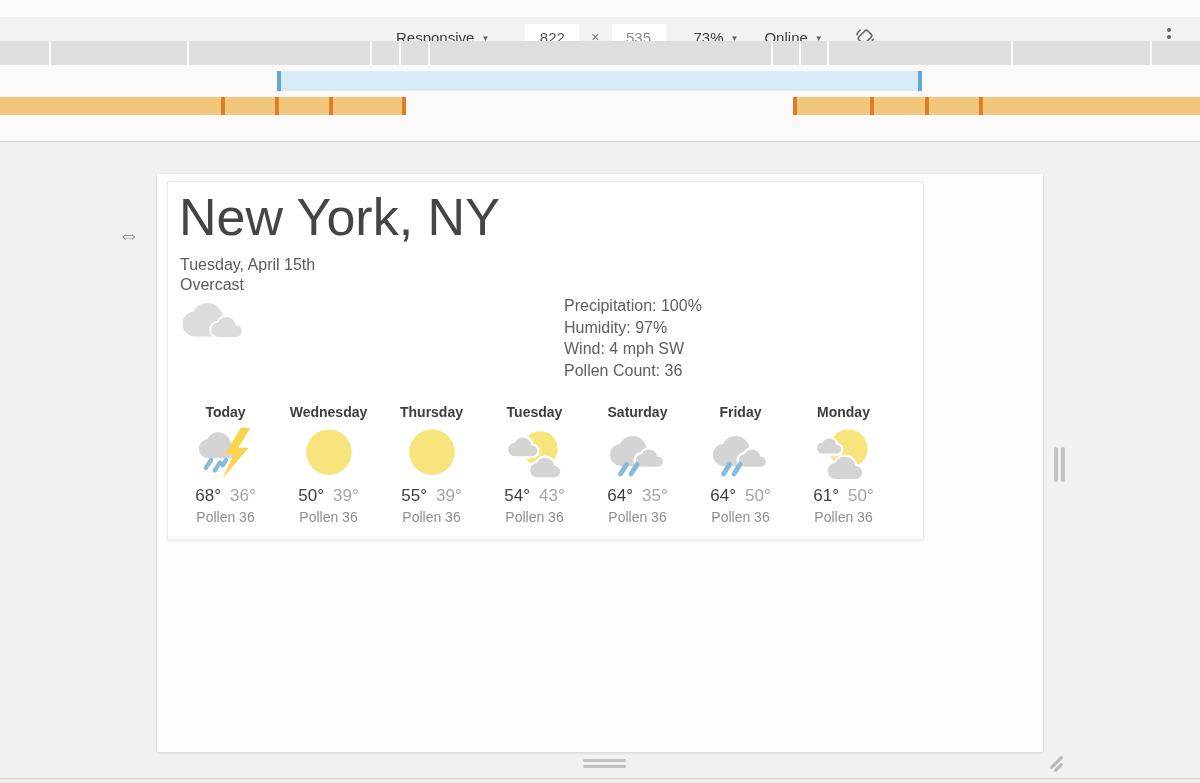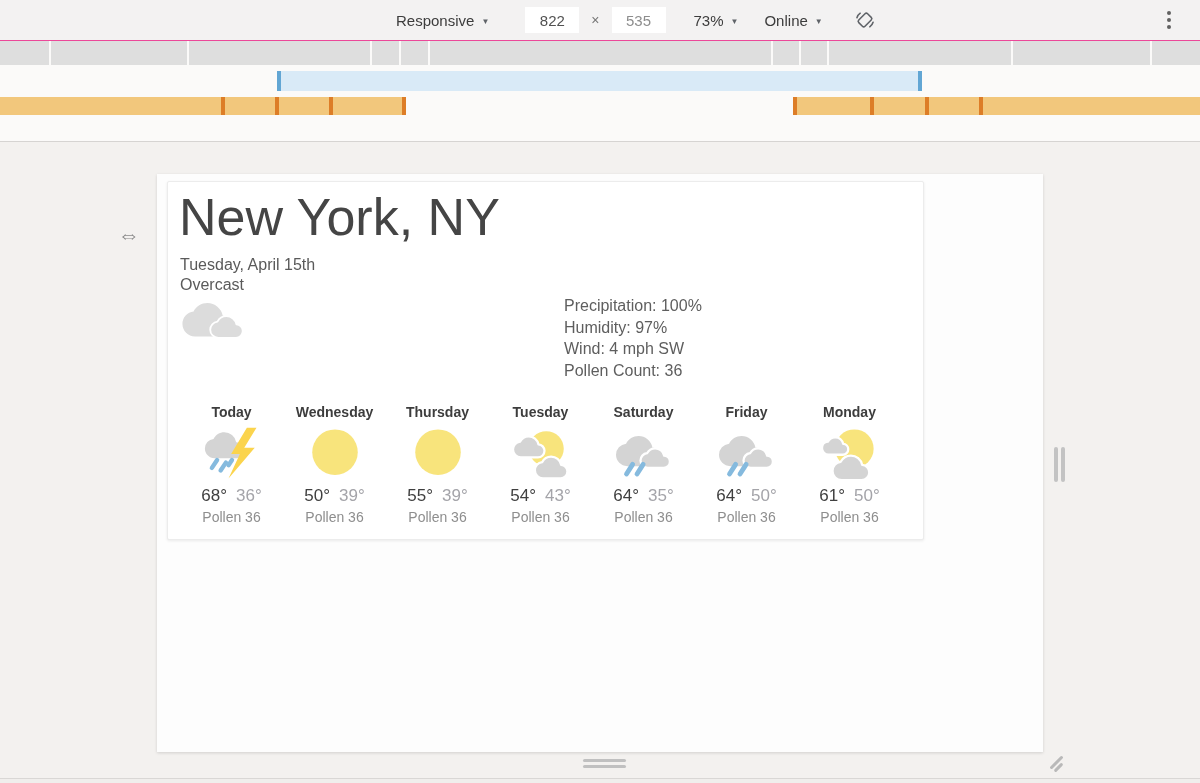--- a/index.html
+++ b/index.html
@@ -1,20 +1,20 @@
 <!DOCTYPE html>
 <html><head>
 <meta charset="utf-8">
 <style>
   html,body{margin:0;padding:0;}
   body{font-family:"Liberation Sans","DejaVu Sans",sans-serif;background:#e9e7e5;}
   .screen{position:relative;width:1200px;height:783px;overflow:hidden;background:#fbfaf9;}
 
   
-  .toolbar{position:absolute;left:0;top:0;width:1200px;height:40px;background:#f3f2f2;border-bottom:6px solid #ec4899;}
+  .toolbar{position:absolute;left:0;top:17px;width:1200px;height:40px;background:#f3f2f2;border-bottom:6px solid #ec4899;}
   .tb-cluster{position:absolute;left:396px;top:0;height:40px;display:flex;align-items:center;}
   .dd{display:flex;align-items:center;font-size:15px;color:#3c3c3c;cursor:default;}
   .caret{font-size:8px;color:#5f6368;margin-left:7px;transform:translateY(1px);}
   .dim{width:54px;height:26px;border:none;background:#ffffff;text-align:center;font-size:15px;font-family:"Liberation Sans",sans-serif;color:#525252;padding:0;outline:none;}
   .dim-h{color:#8d8d8d;}
   .times{font-size:14px;color:#757575;margin:0 12px;}
   .m-dev{margin-right:36px;}
   .m-zoom{margin-left:28px;}
   .m-thr{margin-left:26px;}
   .rotate-btn{margin-left:30px;width:24px;height:24px;display:flex;align-items:center;justify-content:center;cursor:default;}
@@ -44,21 +44,21 @@
   
   .card{position:absolute;left:10px;top:7px;width:755px;height:357px;background:#ffffff;border:1px solid #ececec;border-radius:2px;box-shadow:0 1px 3px rgba(0,0,0,.08);}
   .card h1{position:absolute;left:11px;top:6px;margin:0;font-size:52px;line-height:58px;font-weight:400;color:#454545;}
   .w-date{position:absolute;left:12px;top:74px;font-size:16px;color:#5a5a5a;}
   .w-cond{position:absolute;left:12px;top:94px;font-size:16px;color:#5a5a5a;}
   .cur-icon{position:absolute;left:11px;top:110px;width:68px;height:50px;}
   .cur-icon svg{width:100%;height:100%;}
   .temp{position:absolute;left:94px;top:106px;font-size:58px;line-height:62px;color:#5c5c5c;white-space:nowrap;}
   .temp sup{font-size:15px;color:#7a7a7a;margin-left:5px;vertical-align:38px;}
   .details{position:absolute;left:396px;top:113px;font-size:16px;line-height:21.5px;color:#5e5e5e;}
-  .forecast{position:absolute;left:12px;top:222px;display:flex;}
+  .forecast{position:absolute;left:6px;top:222px;display:flex;}
   .fc-col{width:103px;text-align:center;}
   .fc-day{font-size:14px;font-weight:bold;color:#3d3d3d;margin-bottom:5px;}
   .fc-icon{width:56px;height:56px;margin:0 auto;}
   .fc-icon svg{width:100%;height:100%;}
   .fc-temps{margin-top:5px;font-size:17px;}
   .fc-hi{color:#3f3f3f;margin-right:9px;}
   .fc-lo{color:#a4a4a9;}
   .fc-pollen{margin-top:3px;font-size:14px;color:#8e8e8e;}
 </style>
 </head>

